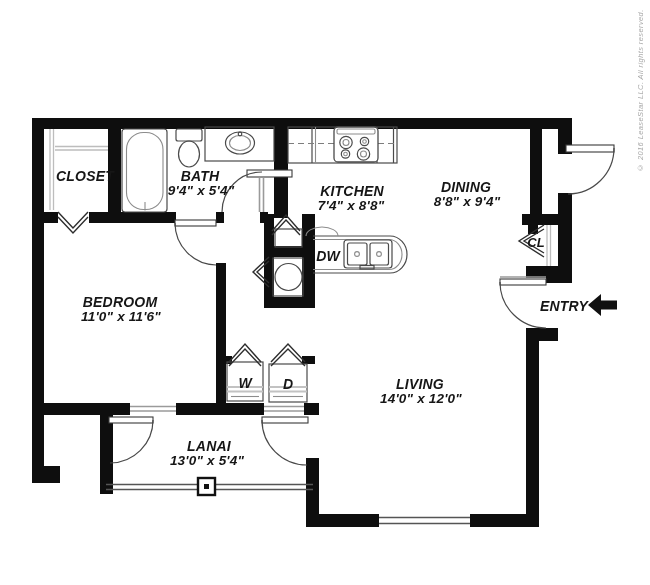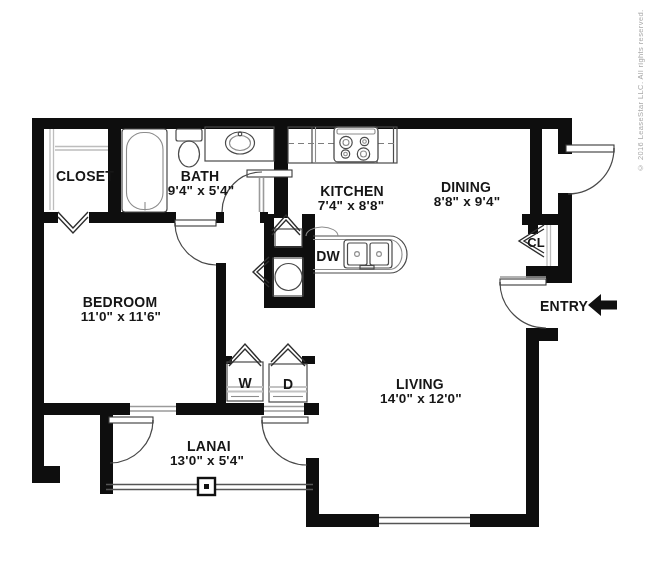--- a/index.html
+++ b/index.html
@@ -1,17 +1,17 @@
 <!DOCTYPE html>
 <html><head>
 <meta charset="utf-8">
 <style>
   html,body{margin:0;padding:0;background:#ffffff;}
   .stage{position:relative;width:650px;height:585px;background:#ffffff;overflow:hidden;
-         font-family:"Liberation Sans",sans-serif;}
+         font-family:"Liberation Sans",sans-serif;font-style:italic;}
   svg{position:absolute;left:0;top:0;}
   .room-label{font-family:"Liberation Sans",sans-serif;font-weight:bold;font-size:14px;
               fill:#161616;text-anchor:middle;letter-spacing:.2px;}
   .dim-label{font-family:"Liberation Sans",sans-serif;font-weight:bold;font-size:13.5px;
              fill:#161616;text-anchor:middle;letter-spacing:.2px;}
   .appl-label{font-family:"Liberation Sans",sans-serif;font-weight:bold;font-size:14px;
               fill:#161616;text-anchor:middle;}
   .small-label{font-family:"Liberation Sans",sans-serif;font-weight:bold;font-size:13px;
                fill:#161616;text-anchor:middle;}
   .copyright{position:absolute;top:12px;right:5px;height:160px;

